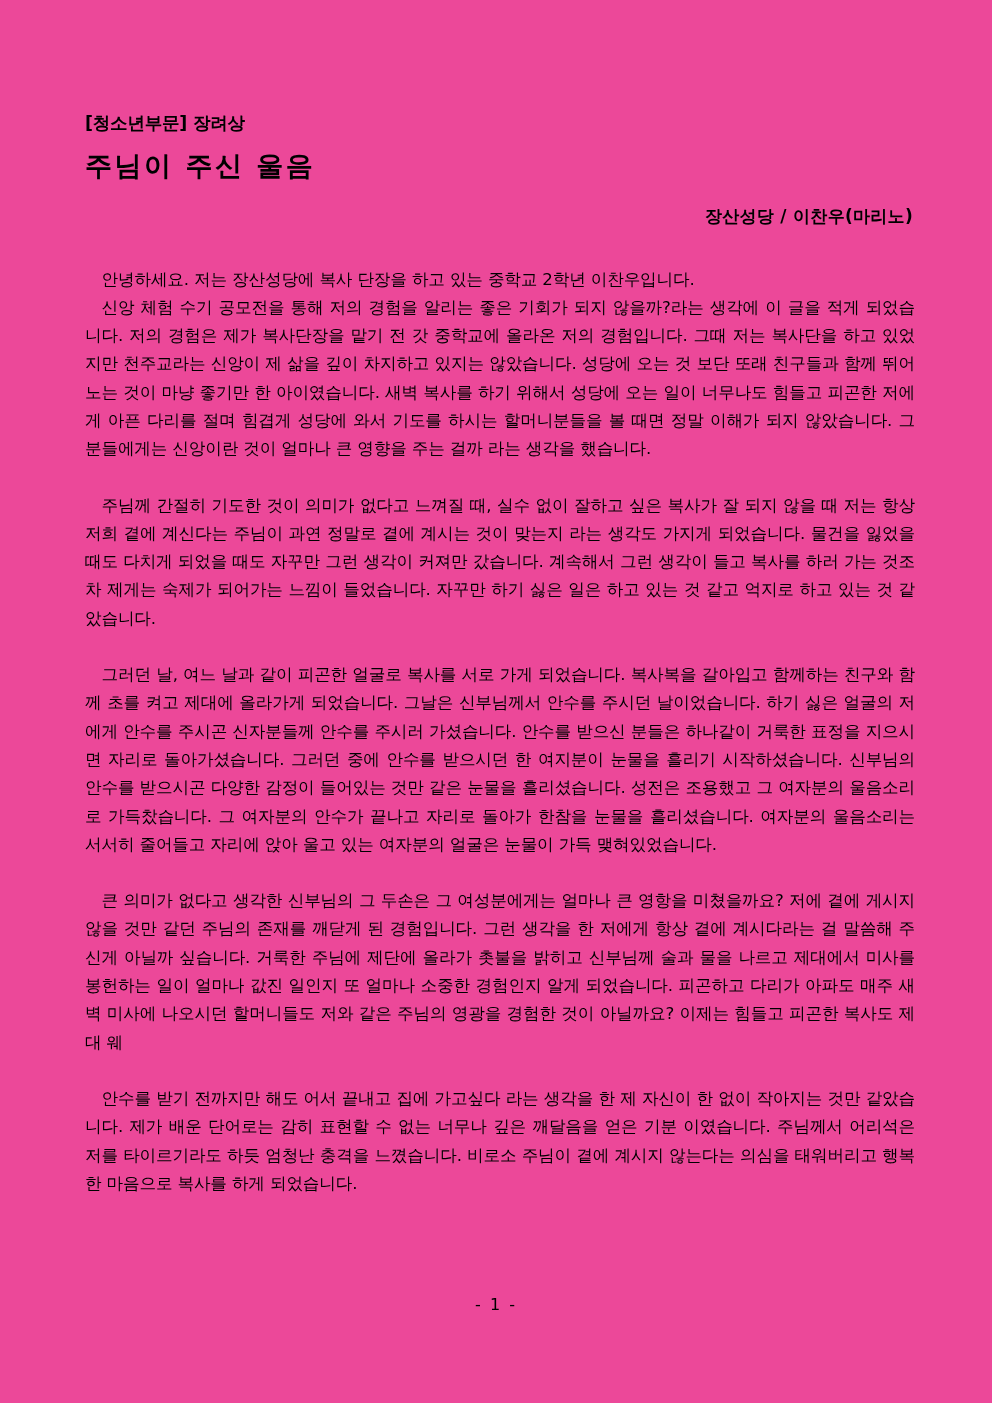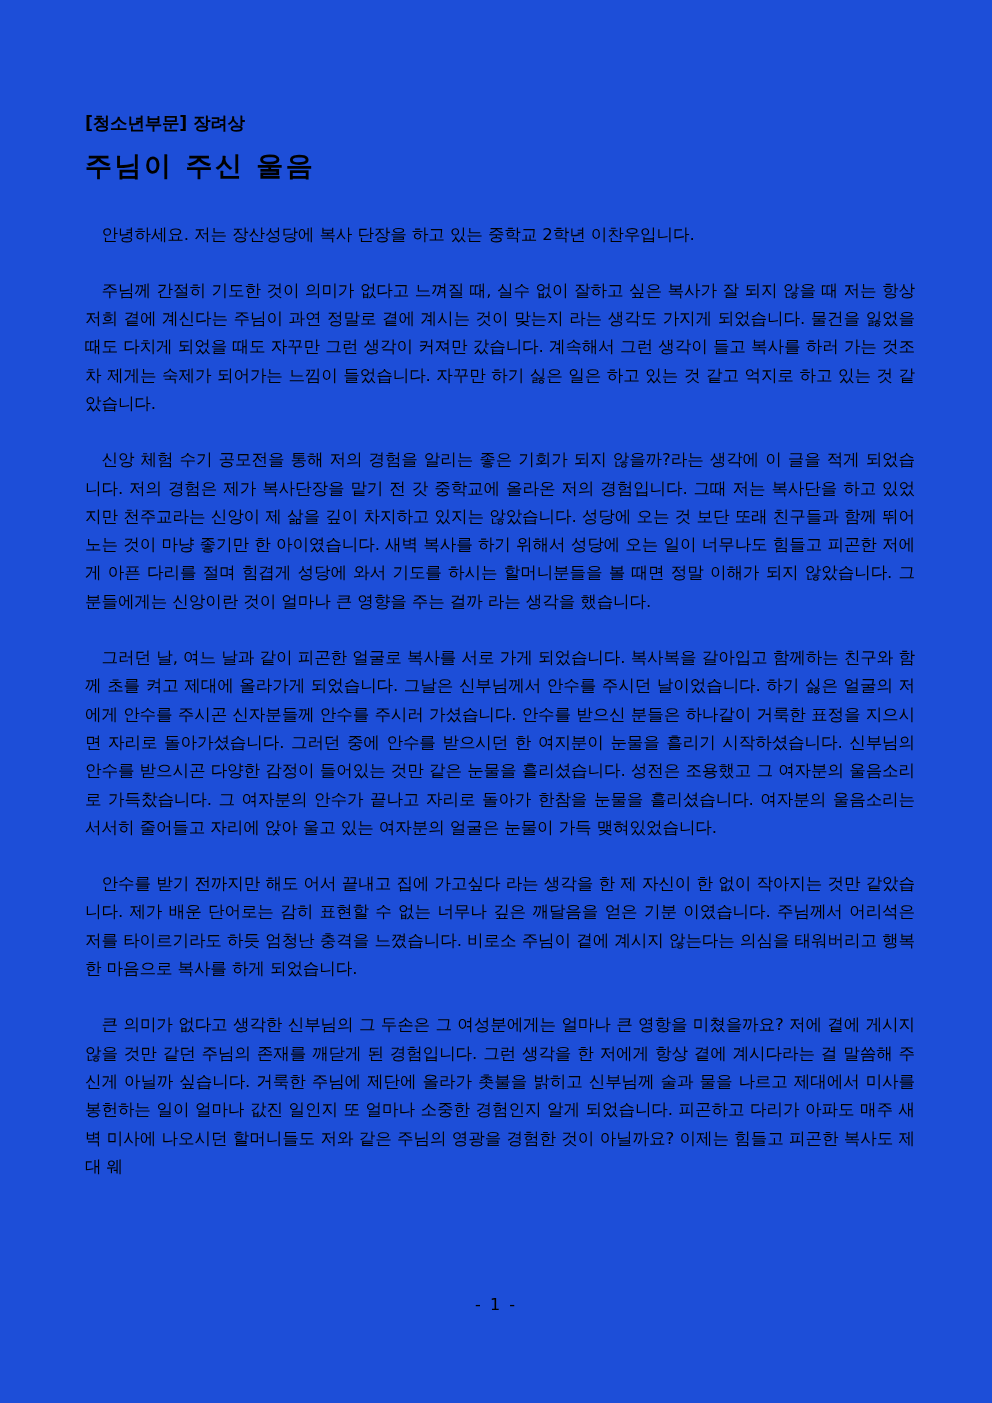--- a/index.html
+++ b/index.html
@@ -10,21 +10,21 @@
   }
   body {
     font-family: "DejaVu Sans", "Liberation Sans", sans-serif;
     color: #000000;
   }
   .page {
     position: relative;
     width: 992px;
     height: 1403px;
     margin: 0 auto;
-    background: #1d4ed8;
+    background: #ec4899;
     box-sizing: border-box;
     overflow: hidden;
   }
   .content {
     position: absolute;
     left: 85px;
     top: 112px;
     width: 830px;
   }
 
@@ -93,27 +93,28 @@
 <body>
 
 <div class="page">
 
   <div class="content">
 
     <div class="award-line">[청소년부문] 장려상</div>
 
     <h1 class="doc-title">주님이  주신  울음</h1>
 
+    <div class="byline">장산성당 / 이찬우(마리노)</div>
 
     <div class="body-text">
       <p class="para tight">안녕하세요. 저는 장산성당에 복사 단장을 하고 있는 중학교 2학년 이찬우입니다.</p>
+      <p class="para tight">신앙 체험 수기 공모전을 통해 저의 경험을 알리는 좋은 기회가 되지 않을까?라는 생각에 이 글을 적게 되었습니다. 저의 경험은 제가 복사단장을 맡기 전 갓 중학교에 올라온 저의 경험입니다. 그때 저는 복사단을 하고 있었지만 천주교라는 신앙이 제 삶을 깊이 차지하고 있지는 않았습니다. 성당에 오는 것 보단 또래 친구들과 함께 뛰어 노는 것이 마냥 좋기만 한 아이였습니다. 새벽 복사를 하기 위해서 성당에 오는 일이 너무나도 힘들고 피곤한 저에게 아픈 다리를 절며 힘겹게 성당에 와서 기도를 하시는 할머니분들을 볼 때면 정말 이해가 되지 않았습니다. 그 분들에게는 신앙이란 것이 얼마나 큰 영향을 주는 걸까 라는 생각을 했습니다.</p>
       <p class="para">주님께 간절히 기도한 것이 의미가 없다고 느껴질 때, 실수 없이 잘하고 싶은 복사가 잘 되지 않을 때 저는 항상 저희 곁에 계신다는 주님이 과연 정말로 곁에 계시는 것이 맞는지 라는 생각도 가지게 되었습니다. 물건을 잃었을 때도 다치게 되었을 때도 자꾸만 그런 생각이 커져만 갔습니다. 계속해서 그런 생각이 들고 복사를 하러 가는  것조차 제게는 숙제가 되어가는 느낌이 들었습니다.  자꾸만 하기 싫은 일은 하고 있는 것 같고 억지로 하고 있는 것 같았습니다.</p>
-      <p class="para tight">신앙 체험 수기 공모전을 통해 저의 경험을 알리는 좋은 기회가 되지 않을까?라는 생각에 이 글을 적게 되었습니다. 저의 경험은 제가 복사단장을 맡기 전 갓 중학교에 올라온 저의 경험입니다. 그때 저는 복사단을 하고 있었지만 천주교라는 신앙이 제 삶을 깊이 차지하고 있지는 않았습니다. 성당에 오는 것 보단 또래 친구들과 함께 뛰어 노는 것이 마냥 좋기만 한 아이였습니다. 새벽 복사를 하기 위해서 성당에 오는 일이 너무나도 힘들고 피곤한 저에게 아픈 다리를 절며 힘겹게 성당에 와서 기도를 하시는 할머니분들을 볼 때면 정말 이해가 되지 않았습니다. 그 분들에게는 신앙이란 것이 얼마나 큰 영향을 주는 걸까 라는 생각을 했습니다.</p>
       <p class="para">그러던 날, 여느 날과 같이 피곤한 얼굴로 복사를 서로 가게 되었습니다. 복사복을 갈아입고 함께하는 친구와 함께 초를 켜고 제대에 올라가게 되었습니다. 그날은 신부님께서 안수를 주시던 날이었습니다. 하기 싫은 얼굴의 저에게 안수를 주시곤 신자분들께 안수를 주시러 가셨습니다. 안수를 받으신 분들은 하나같이 거룩한 표정을 지으시면 자리로 돌아가셨습니다. 그러던 중에 안수를 받으시던 한 여지분이 눈물을 흘리기 시작하셨습니다. 신부님의 안수를 받으시곤 다양한 감정이 들어있는 것만 같은 눈물을 흘리셨습니다. 성전은 조용했고 그 여자분의 울음소리로 가득찼습니다. 그 여자분의 안수가 끝나고 자리로 돌아가 한참을 눈물을 흘리셨습니다. 여자분의 울음소리는 서서히 줄어들고 자리에 앉아 울고 있는 여자분의 얼굴은 눈물이 가득 맺혀있었습니다.</p>
+      <p class="para">큰 의미가 없다고 생각한 신부님의 그 두손은 그 여성분에게는 얼마나 큰 영항을 미쳤을까요? 저에 곁에 게시지 않을 것만 같던 주님의 존재를 깨닫게 된 경험입니다. 그런 생각을 한 저에게 항상 곁에 계시다라는 걸 말씀해 주신게 아닐까 싶습니다. 거룩한 주님에 제단에 올라가 촛불을 밝히고 신부님께 술과 물을 나르고 제대에서 미사를 봉헌하는 일이 얼마나 값진 일인지 또 얼마나 소중한 경험인지 알게 되었습니다. 피곤하고 다리가 아파도 매주 새벽 미사에 나오시던 할머니들도 저와 같은 주님의 영광을 경험한 것이 아닐까요? 이제는 힘들고 피곤한 복사도 제대 웨</p>
       <p class="para">안수를 받기 전까지만 해도 어서 끝내고 집에 가고싶다 라는 생각을 한 제 자신이 한 없이 작아지는 것만 같았습니다. 제가 배운 단어로는 감히 표현할 수 없는 너무나 깊은 깨달음을 얻은 기분 이였습니다. 주님께서 어리석은 저를 타이르기라도 하듯 엄청난 충격을 느꼈습니다. 비로소 주님이 곁에 계시지 않는다는 의심을 태워버리고 행복한 마음으로 복사를 하게 되었습니다.</p>
-      <p class="para">큰 의미가 없다고 생각한 신부님의 그 두손은 그 여성분에게는 얼마나 큰 영항을 미쳤을까요? 저에 곁에 게시지 않을 것만 같던 주님의 존재를 깨닫게 된 경험입니다. 그런 생각을 한 저에게 항상 곁에 계시다라는 걸 말씀해 주신게 아닐까 싶습니다. 거룩한 주님에 제단에 올라가 촛불을 밝히고 신부님께 술과 물을 나르고 제대에서 미사를 봉헌하는 일이 얼마나 값진 일인지 또 얼마나 소중한 경험인지 알게 되었습니다. 피곤하고 다리가 아파도 매주 새벽 미사에 나오시던 할머니들도 저와 같은 주님의 영광을 경험한 것이 아닐까요? 이제는 힘들고 피곤한 복사도 제대 웨</p>
     </div>
 
   </div>
 
   <div class="page-number">- 1 -</div>
 
 </div>
 
 </body></html>

